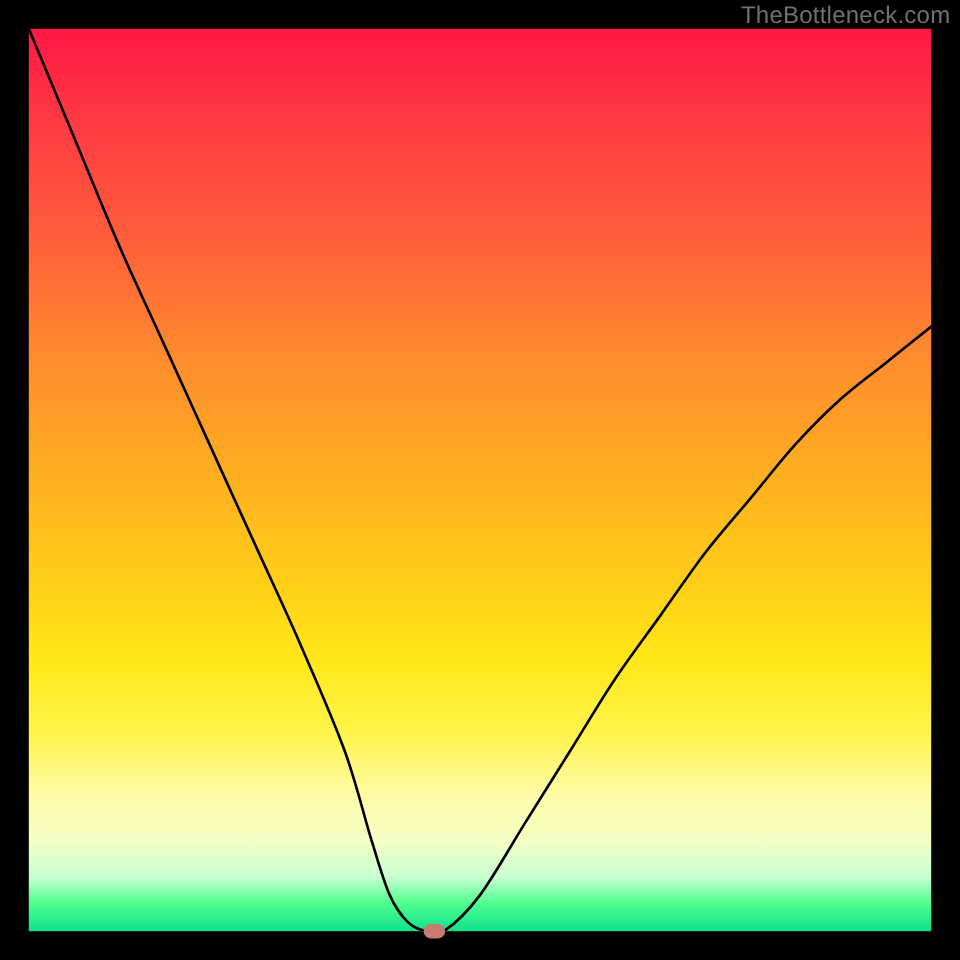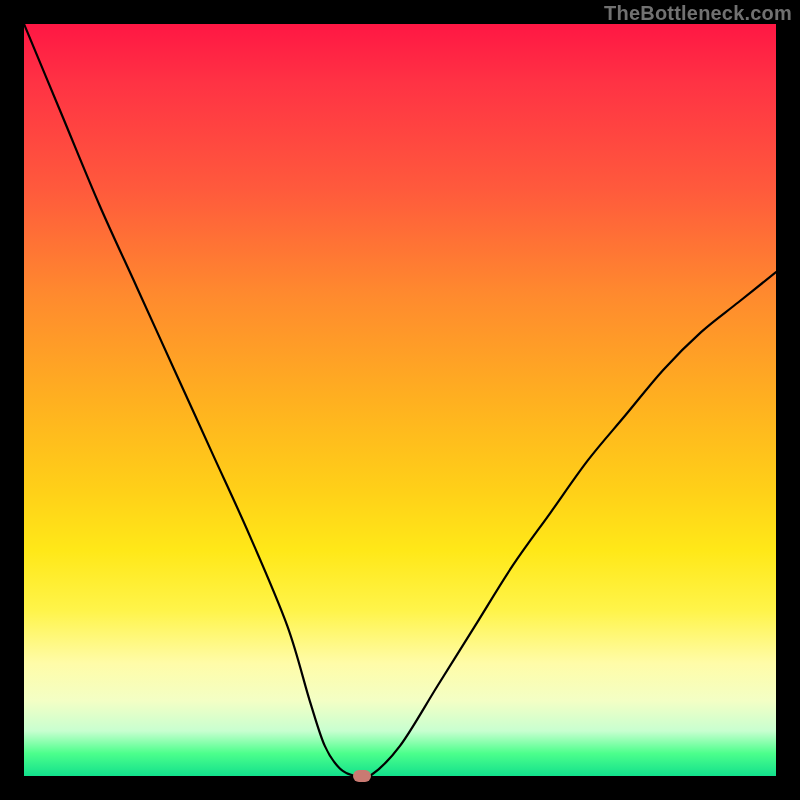--- a/index.html
+++ b/index.html
@@ -54,21 +54,21 @@
     border-radius: 6px / 6px;
     background: #c97a72;
     transform: translate(-50%, -50%);
   }
   .watermark {
     position: absolute;
     top: 2px;
     right: 8px;
     font-family: Arial, Helvetica, sans-serif;
     font-size: 20px;
-    font-weight: 700;
+    font-weight: 400;
     color: #717171;
     letter-spacing: 0.2px;
   }
 </style>
 </head>
 <body>
 
 <div class="frame">
   <div class="watermark">TheBottleneck.com</div>
   <div class="plot-area">

